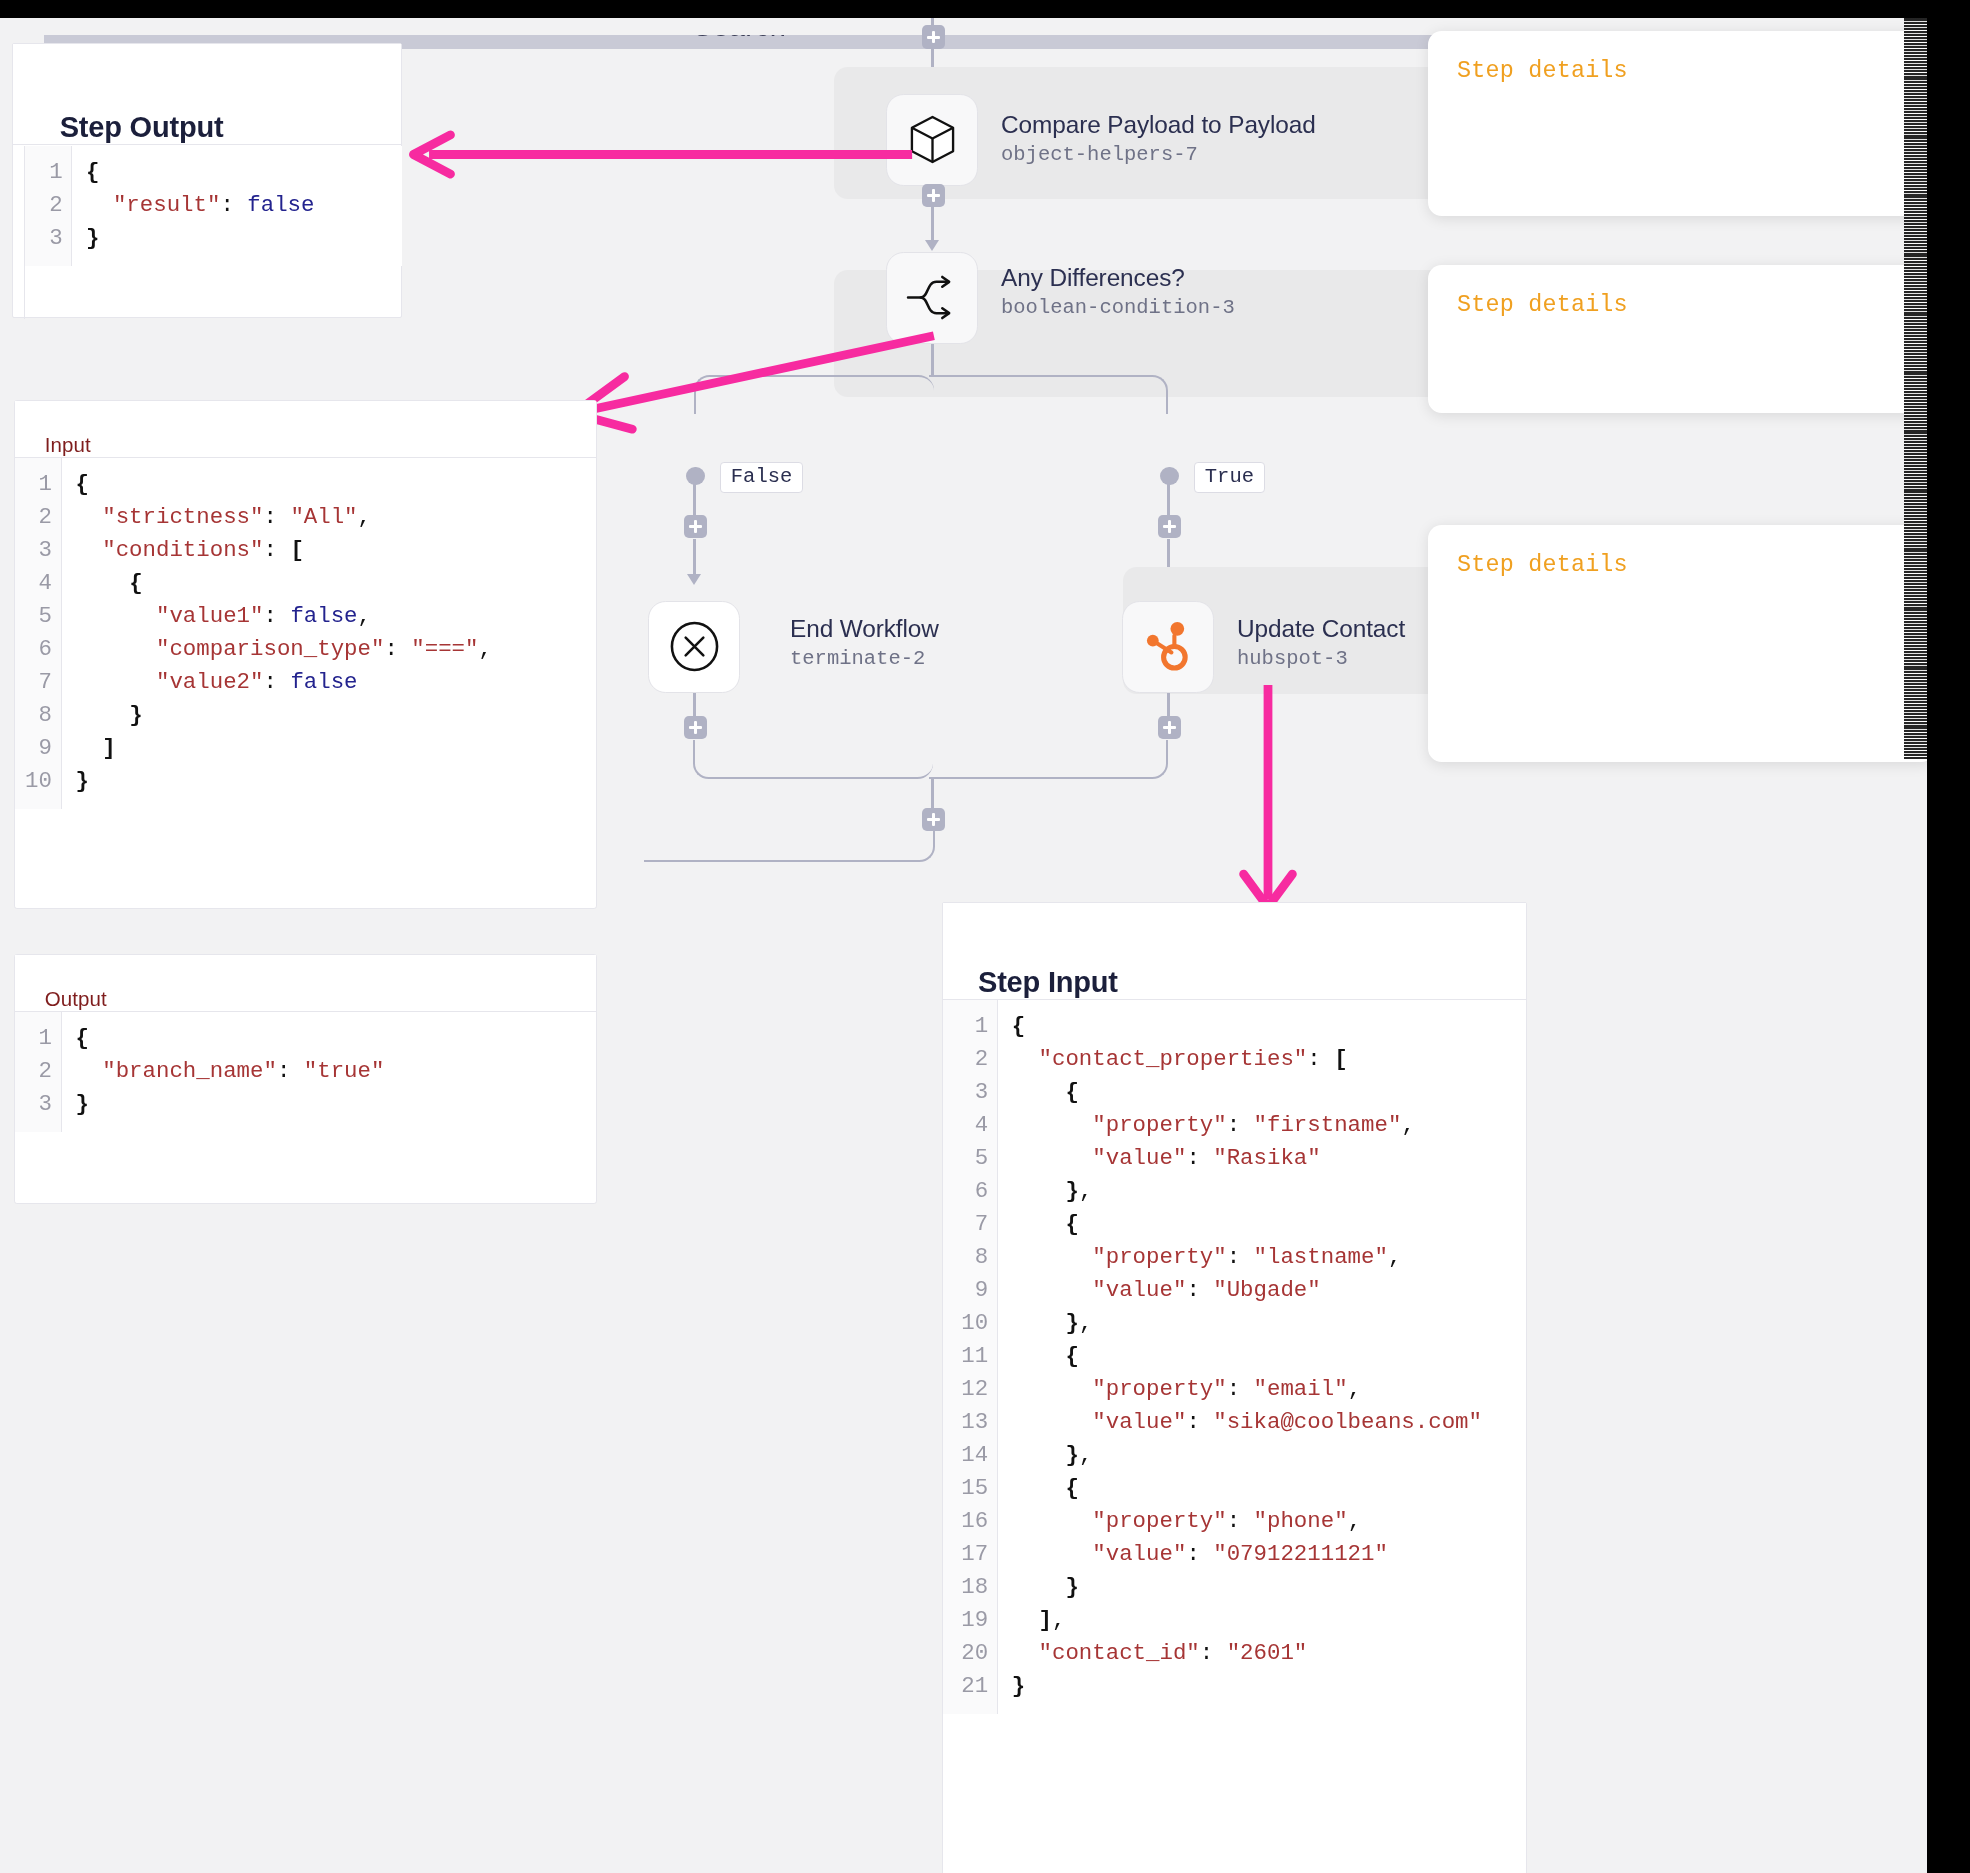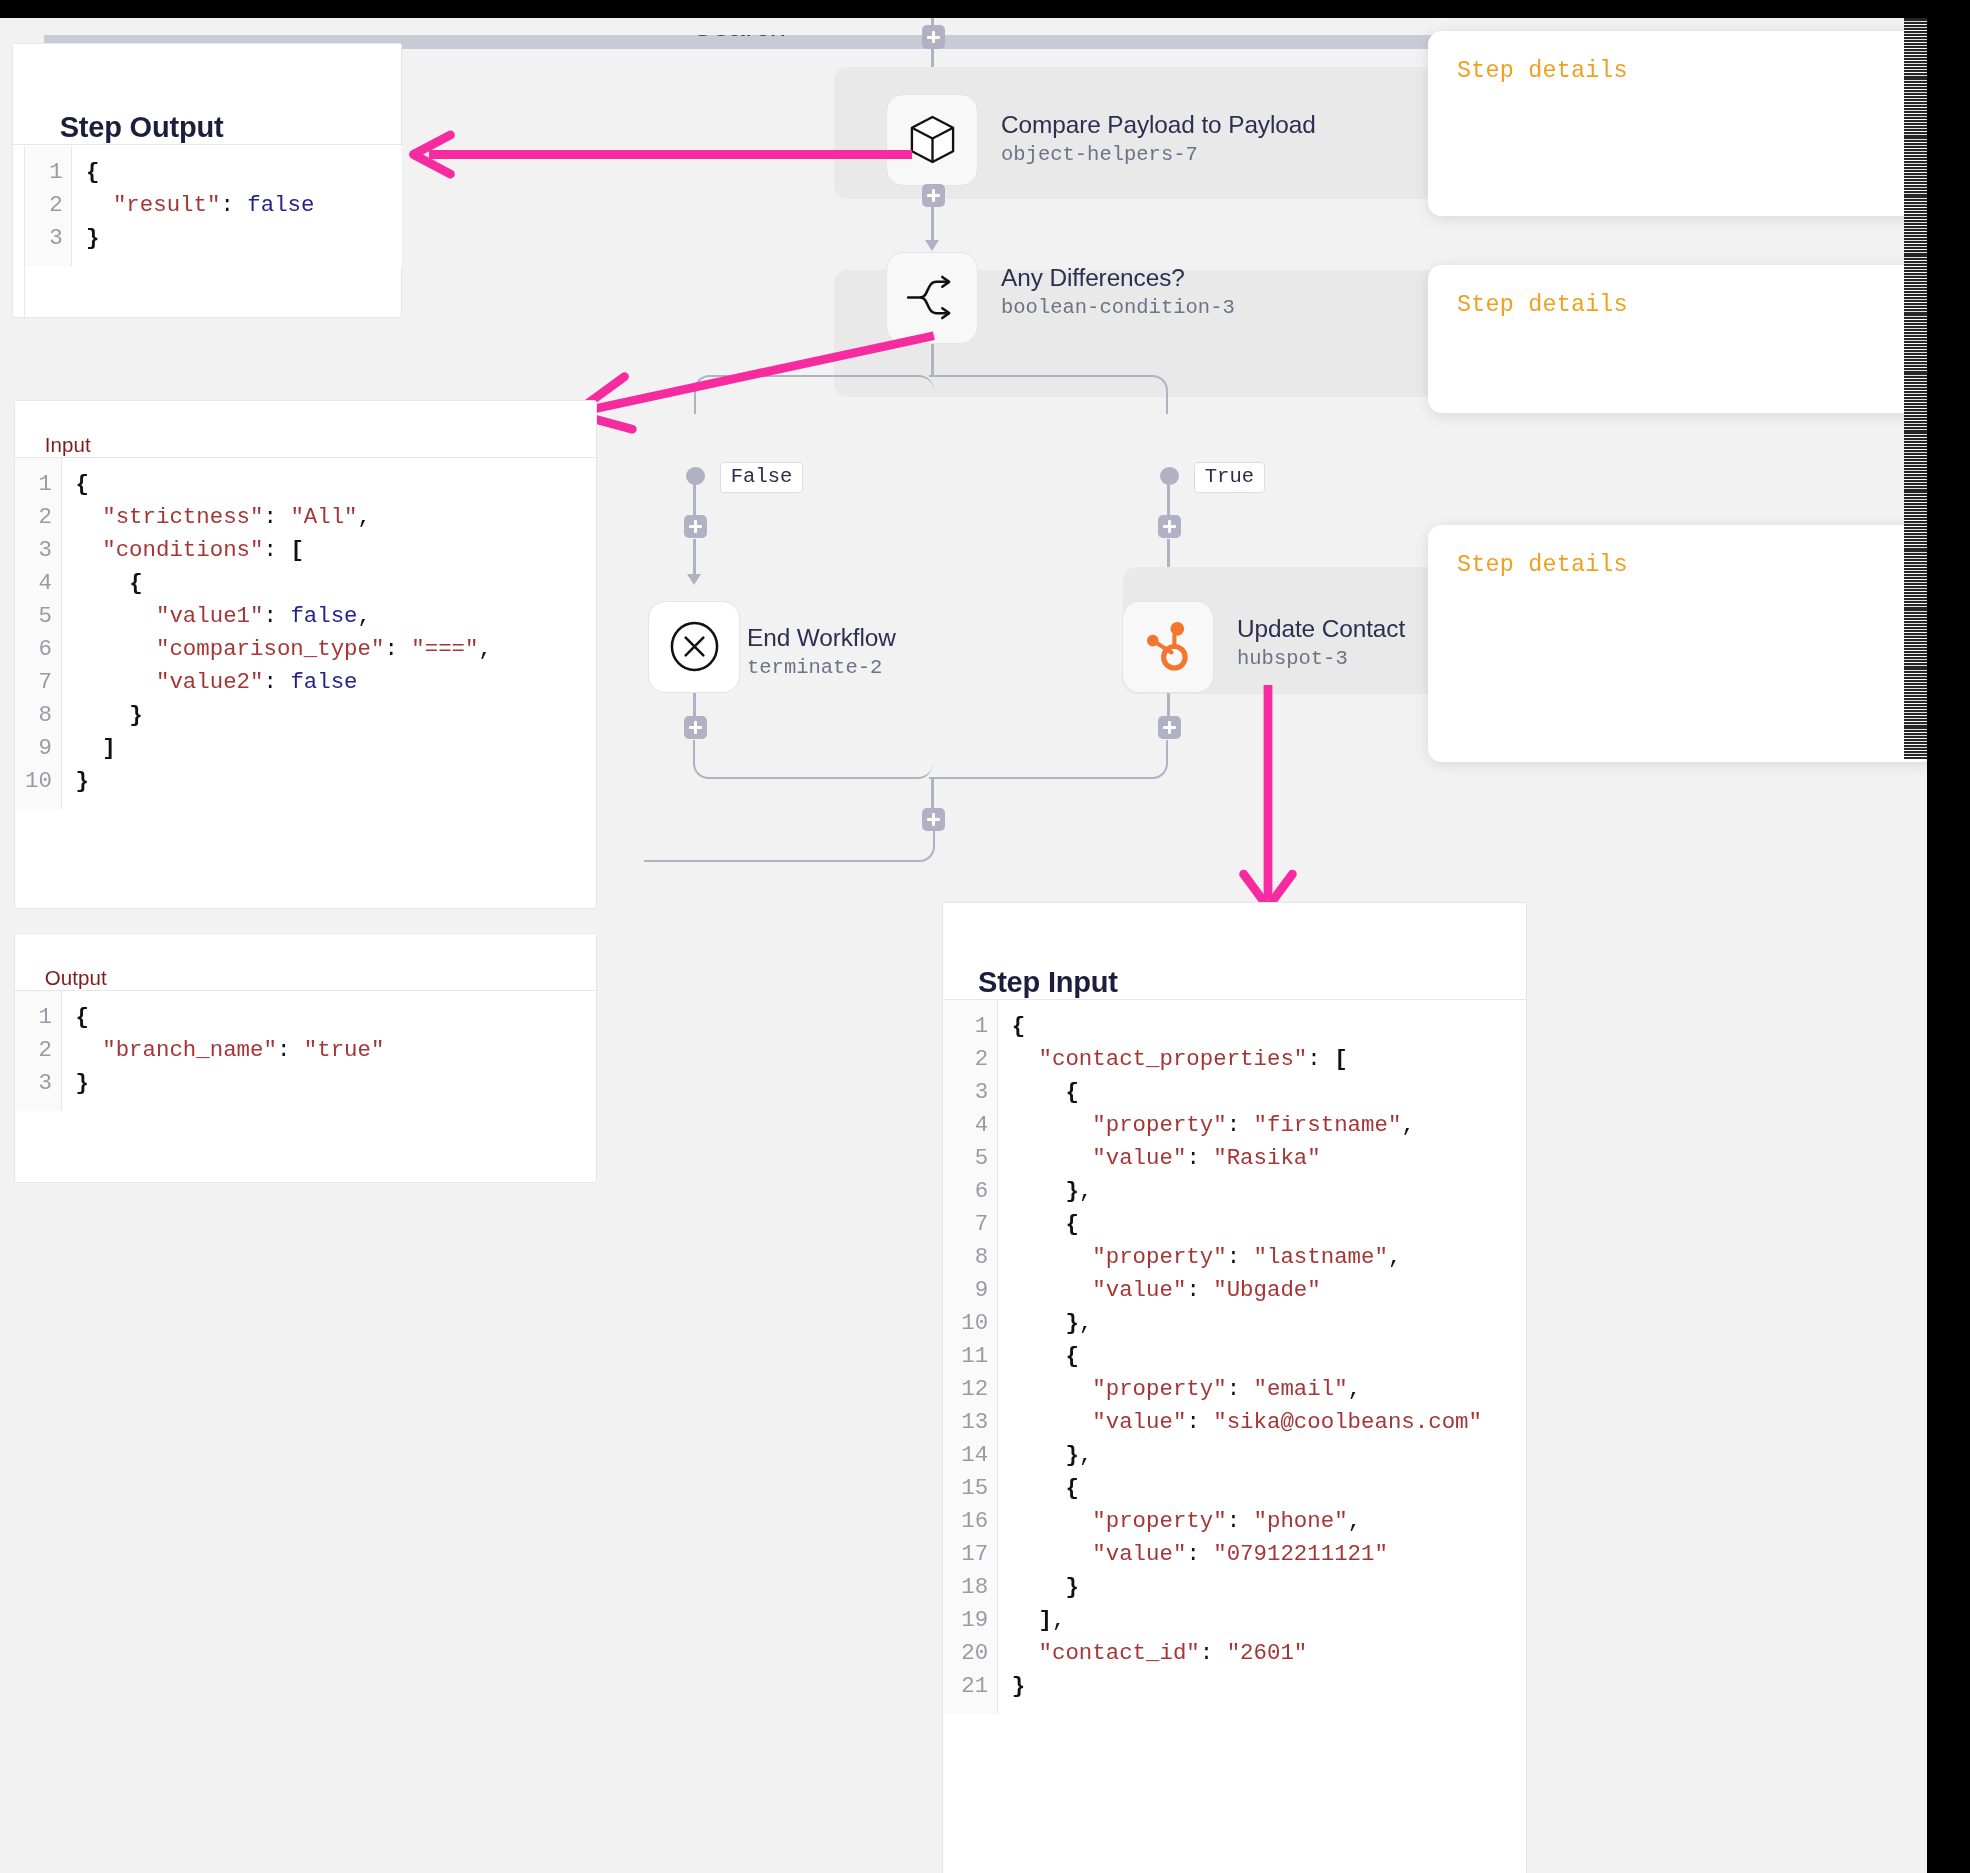--- a/index.html
+++ b/index.html
@@ -82,21 +82,21 @@
   #step-output-panel .panel-head { height: 101px; padding-left: 47px; }
   #step-output-panel .code-wrap { position:absolute; left:11.7px; top:102px; width: 378px; height: 173px;
      border-left:1px solid #e6e6ec; }
 
   
   #input-panel { left: 13.7px; top: 382px; width: 583px; height: 509px; }
   #input-panel .panel-head { height: 57px; padding-left: 30px; }
   #input-panel .code-wrap { position:absolute; left:0; top:57px; width: 581px; height: 452px; }
 
   
-  #output-panel { left: 13.7px; top: 915px; width: 583px; height: 250px; }
+  #output-panel { left: 13.7px; top: 936px; width: 583px; height: 250px; }
   #output-panel .panel-head { height: 57px; padding-left: 30px; }
   #output-panel .code-wrap { position:absolute; left:0; top:57px; width: 581px; height: 192px; }
 
   
   #step-input-panel { left: 942px; top: 884px; width: 585px; height: 990px; border-radius: 2px; }
   #step-input-panel .panel-head { height: 97px; padding-left: 35px; }
   #step-input-panel .code-wrap { position:absolute; left:0; top:97px; width: 583px; height: 892px; }
   #step-input-panel .gutter { min-width: 55px; }
 
   
@@ -253,21 +253,21 @@
     <div class="plus-btn" style="left:684px; top:497px;"></div>
     <div class="vline" style="left:693px; top:521px; height:41px;"></div>
     <div class="arrowhead" style="left:687px; top:556px;"></div>
 
     <div class="node-icon" style="left:648px; top:583px; background:#fff;">
       <svg width="53" height="53" viewBox="0 0 54 54">
         <ellipse cx="27" cy="27" rx="23" ry="24" fill="#fff" stroke="#111" stroke-width="2.6"></ellipse>
         <path d="M18 18 L36 36 M36 18 L18 36" stroke="#111" stroke-width="2.6" stroke-linecap="round"></path>
       </svg>
     </div>
-    <div class="node-label" style="left:747px; top:597px;margin-top:9px;">
+    <div class="node-label" style="left:790px; top:597px;">
       <div class="node-name">End Workflow</div>
       <div class="node-id">terminate-2</div>
     </div>
     <div class="vline" style="left:693px; top:675px; height:39px;"></div>
     <div class="plus-btn" style="left:684px; top:698px;"></div>
 
     <div class="branch-dot" style="left:1160px; top:449px;"></div>
     <div class="branch-tag" style="left:1194px; top:444px;">True</div>
     <div class="vline" style="left:1167px; top:458px; height:47px;"></div>
     <div class="plus-btn" style="left:1158px; top:497px;"></div>

